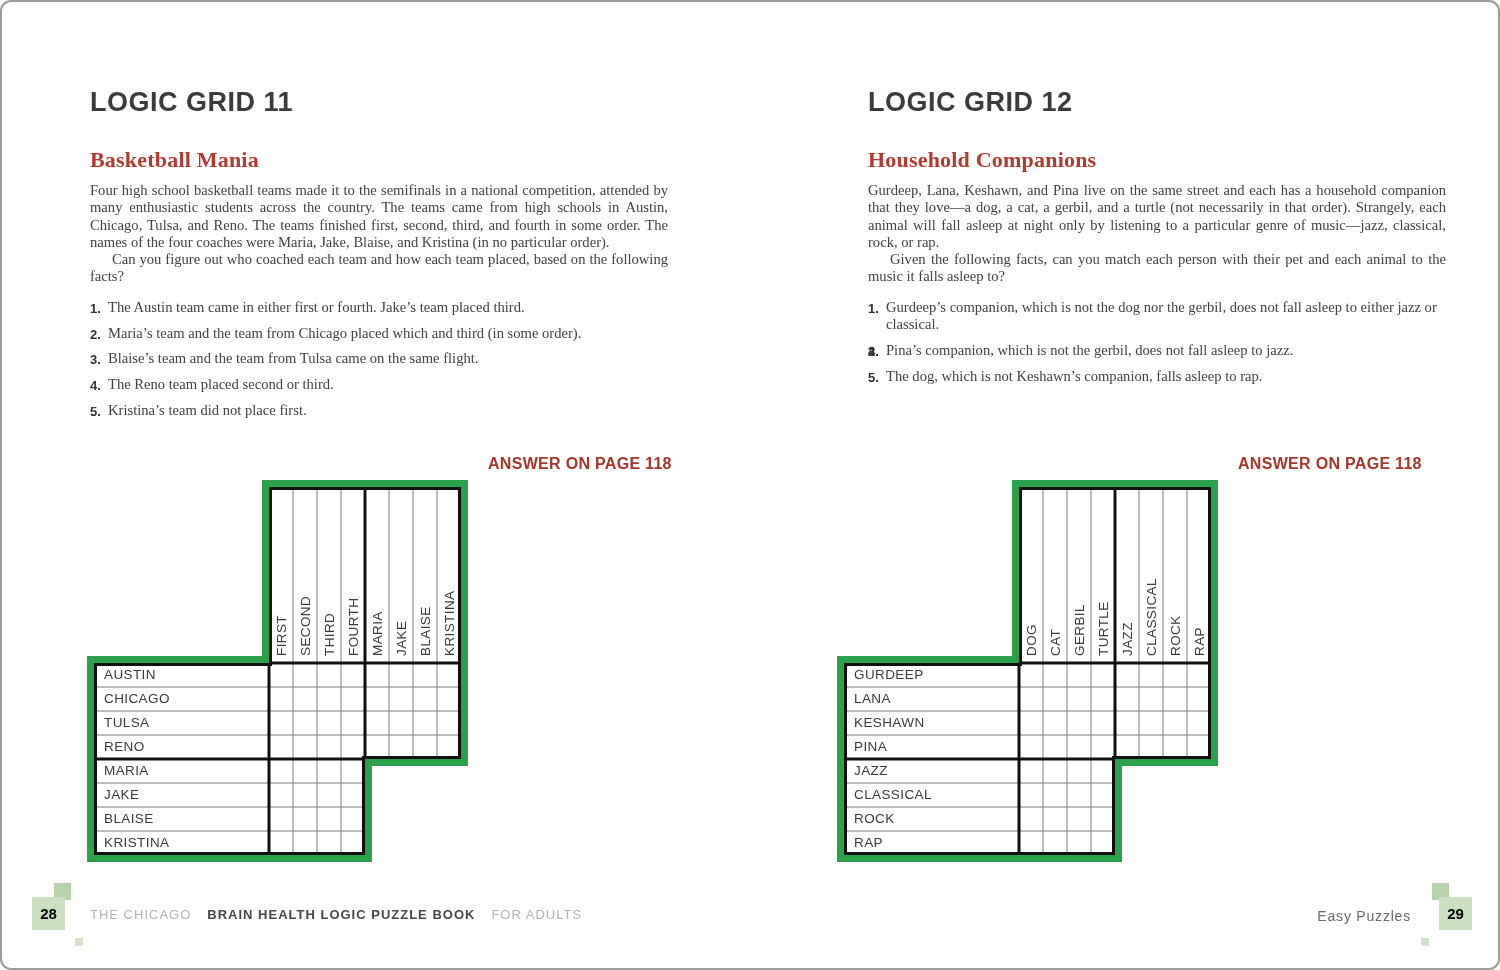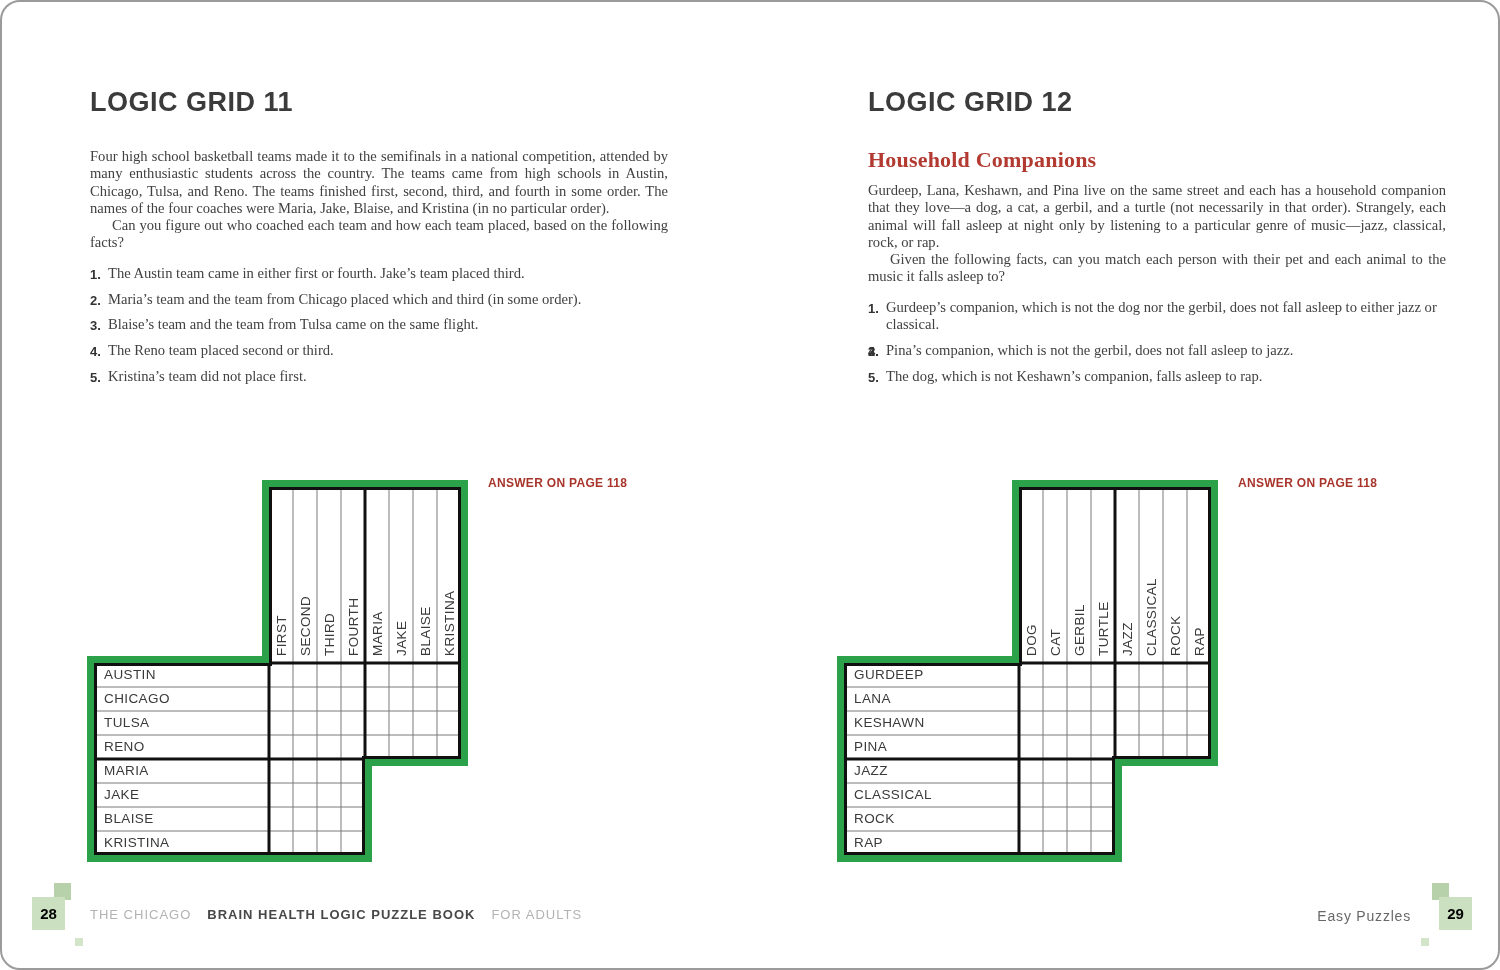--- a/index.html
+++ b/index.html
@@ -9,21 +9,21 @@
     --badge:#cbdfc1;
     --badge-dark:#b7d2ab;
     --badge-light:#d3e4c9;
   }
   *{box-sizing:border-box;}
   html,body{margin:0;padding:0;}
   body{
     width:1500px;height:970px;position:relative;background:#ffffff;
     font-family:"Liberation Sans",sans-serif;overflow:hidden;
   }
-  .sheet{position:absolute;inset:0;border:2px solid #9b9b9b;border-radius:20px;}
+  .sheet{position:absolute;inset:0;border:2px solid #9b9b9b;border-radius:11px;}
 
   .page-col{position:absolute;top:86px;width:578px;}
   .page-col.left{left:88px;}
   .page-col.right{left:838px;margin-left:28px;}
 
   h1.page-title{
     font-family:"Liberation Sans",sans-serif;font-weight:800;font-size:27px;line-height:28px;
     letter-spacing:.5px;color:#3b3b3b;margin:0 0 32px 0;
   }
   h2.puzzle-title{
@@ -39,22 +39,22 @@
   ol.clues li{
     position:relative;padding-left:18px;margin:0 0 8.5px 0;
     font-family:"Liberation Serif",serif;font-size:14.6px;line-height:17.3px;color:#414141;
   }
   ol.clues li .num{
     position:absolute;left:0;top:1px;
     font-family:"Liberation Sans",sans-serif;font-weight:bold;font-size:13px;color:#333333;
   }
 
   .answer-note{
-    position:absolute;top:474px;
-    font-family:"Liberation Sans",sans-serif;font-weight:bold;font-size:12px;line-height:14px;
+    position:absolute;top:455px;
+    font-family:"Liberation Sans",sans-serif;font-weight:bold;font-size:16px;line-height:14px;
     color:var(--answer-red);letter-spacing:.3px;
   }
   .answer-note.left{left:486px;}
   .answer-note.right{left:1236px;}
 
   svg.logic-grid{position:absolute;top:475px;width:390px;height:390px;}
   svg.logic-grid.left{left:82px;}
   svg.logic-grid.right{left:832px;}
   .green-band{fill:var(--grid-green);}
   .black-band{fill:#101010;}
@@ -88,20 +88,21 @@
   .sq-tiny.left{left:73px;top:936px;}
   .sq-tiny.right{left:1419px;top:936px;}
 </style>
 </head>
 <body>
 
 <div class="sheet">
 
   <section class="page-col left">
     <h1 class="page-title">LOGIC GRID 11</h1>
+    <h2 class="puzzle-title">Basketball Mania</h2>
     <p class="body-text">Four high school basketball teams made it to the semifinals in a national competition, attended by many enthusiastic students across the country. The teams came from high schools in Austin, Chicago, Tulsa, and Reno. The teams finished first, second, third, and fourth in some order. The names of the four coaches were Maria, Jake, Blaise, and Kristina (in no particular order).</p>
     <p class="body-text question">Can you figure out who coached each team and how each team placed, based on the following facts?</p>
     <ol class="clues">
       <li><span class="num">1.</span><span>The Austin team came in either first or fourth. Jake’s team placed third.</span></li>
       <li><span class="num">2.</span><span>Maria’s team and the team from Chicago placed which and third (in some order).</span></li>
       <li><span class="num">3.</span><span>Blaise’s team and the team from Tulsa came on the same flight.</span></li>
       <li><span class="num">4.</span><span>The Reno team placed second or third.</span></li>
       <li><span class="num">5.</span><span>Kristina’s team did not place first.</span></li>
     </ol>
   </section>

